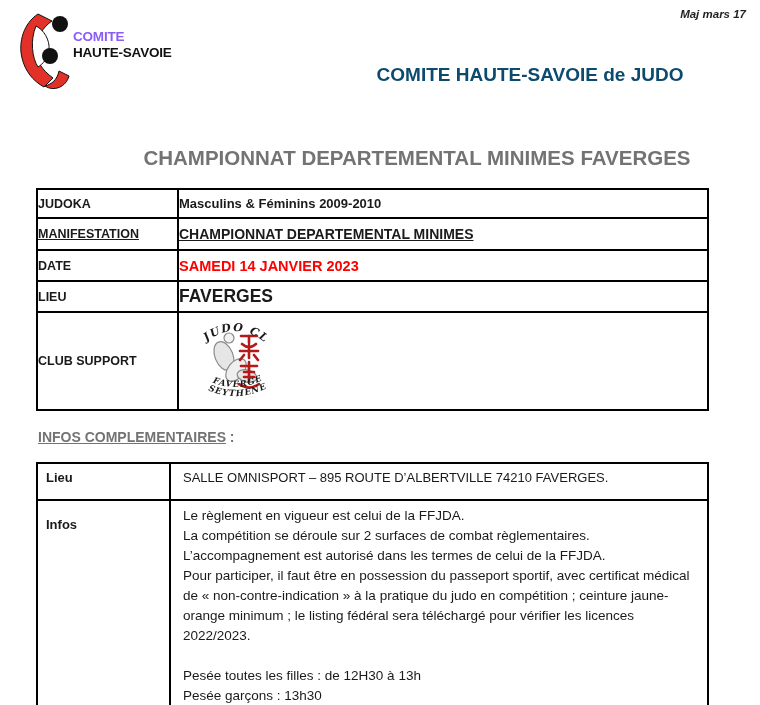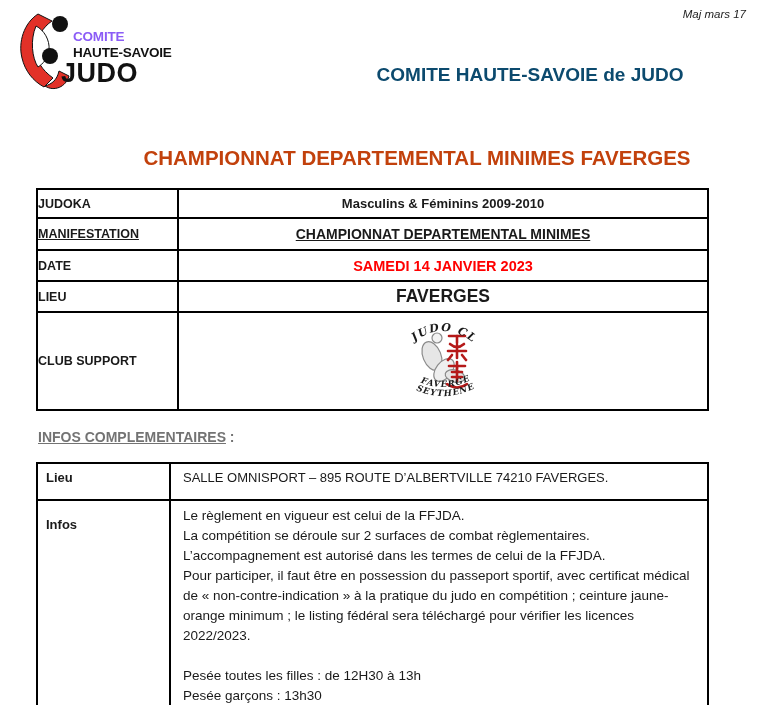--- a/index.html
+++ b/index.html
@@ -8,49 +8,49 @@
     background: #ffffff;
     position: relative;
     overflow: hidden;
     font-family: "Liberation Sans", "DejaVu Sans", sans-serif;
     color: #1a1a1a;
   }
 
   
   .maj-note {
     position: absolute; top: 8px; right: 14px;
-    font-size: 11.5px; font-style: italic; font-weight: 400; color: #222;
+    font-size: 11.5px; font-style: italic; font-weight: 700; color: #222;
   }
 
   
   .committee-logo { position: absolute; left: 12px; top: 8px; width: 300px; height: 95px; }
   .committee-logo .mark { position: absolute; left: 4px; top: 4px; }
   .committee-logo .l1 { position: absolute; left: 61px; top: 21px; font-size: 13.5px; font-weight: 800; letter-spacing: -0.2px; color: #8b5cf6; }
   .committee-logo .l2 { position: absolute; left: 61px; top: 37px; font-size: 13.5px; font-weight: 800; letter-spacing: -0.2px; color: #111; }
   .committee-logo .l3 { position: absolute; left: 49px; top: 50px; font-size: 27px; font-weight: 800; letter-spacing: 0.5px; color: #111; }
 
   .org-title {
     position: absolute; left: 530px; top: 64px; transform: translateX(-50%);
     white-space: nowrap;
     color: #0c4a6e; font-size: 19px; font-weight: bold;
   }
 
   .main-title {
     position: absolute; left: 417px; top: 146px; transform: translateX(-50%);
     white-space: nowrap;
-    color: #c2410c; font-size: 20.5px; font-weight: bold;
+    color: #737373; font-size: 20.5px; font-weight: bold;
   }
 
   
   table.doc-table { border-collapse: collapse; table-layout: fixed; position: absolute; }
   table.doc-table td { border: 2px solid #000; padding: 0; vertical-align: middle; }
 
   #event-table { left: 36px; top: 188px; width: 673px; }
   #event-table td.lbl { width: 139px; font-weight: bold; font-size: 12.5px; }
-  #event-table td.val { text-align: center; font-weight: bold; font-size: 13px; }
+  #event-table td.val { text-align: left; font-weight: bold; font-size: 13px; }
   #event-table tr.r-judoka  td { height: 27px; }
   #event-table tr.r-manif   td { height: 30px; text-decoration: underline; }
   #event-table tr.r-manif   td.val { font-size: 14px; }
   #event-table tr.r-date    td { height: 29px; }
   #event-table tr.r-date    td.val { font-size: 14.5px; color: #ff0000; }
   #event-table tr.r-lieu    td { height: 29px; }
   #event-table tr.r-lieu    td.val { font-size: 17.5px; }
   #event-table tr.r-club    td { height: 96px; }
   #event-table tr.r-club    td.val { vertical-align: middle; }
 
@@ -79,21 +79,20 @@
 <div class="committee-logo">
   <svg class="mark" width="54" height="80" viewBox="0 0 54 80">
     <path d="M22,2 C8,11 2,30 6,46 C9,59 17,69 28,75 L37,66 C26,58 19,48 20,36 C21,25 27,15 36,9 Z" fill="#e23128" stroke="#111" stroke-width="1"></path>
     <path d="M29,74 C38,80 50,75 53,64 L43,59 C41,68 36,72 29,74 Z" fill="#e23128" stroke="#111" stroke-width="1"></path>
     <path d="M20,14 C28,18 34,28 33,38 C32,46 27,52 22,55 C16,46 14,28 20,14 Z" fill="#ffffff" stroke="#111" stroke-width="1"></path>
     <circle cx="44" cy="12" r="8" fill="#111"></circle>
     <circle cx="34" cy="44" r="8" fill="#111"></circle>
   </svg>
   <div class="l1">COMITE</div>
   <div class="l2">HAUTE-SAVOIE</div>
-  <div class="l3">JUDO</div>
 </div>
 
 <div class="org-title">COMITE HAUTE-SAVOIE de JUDO</div>
 
 <div class="main-title">CHAMPIONNAT DEPARTEMENTAL MINIMES FAVERGES</div>
 
 <table class="doc-table" id="event-table">
   <tbody>
       <tr class="r-judoka">
     <td class="lbl">JUDOKA</td>

